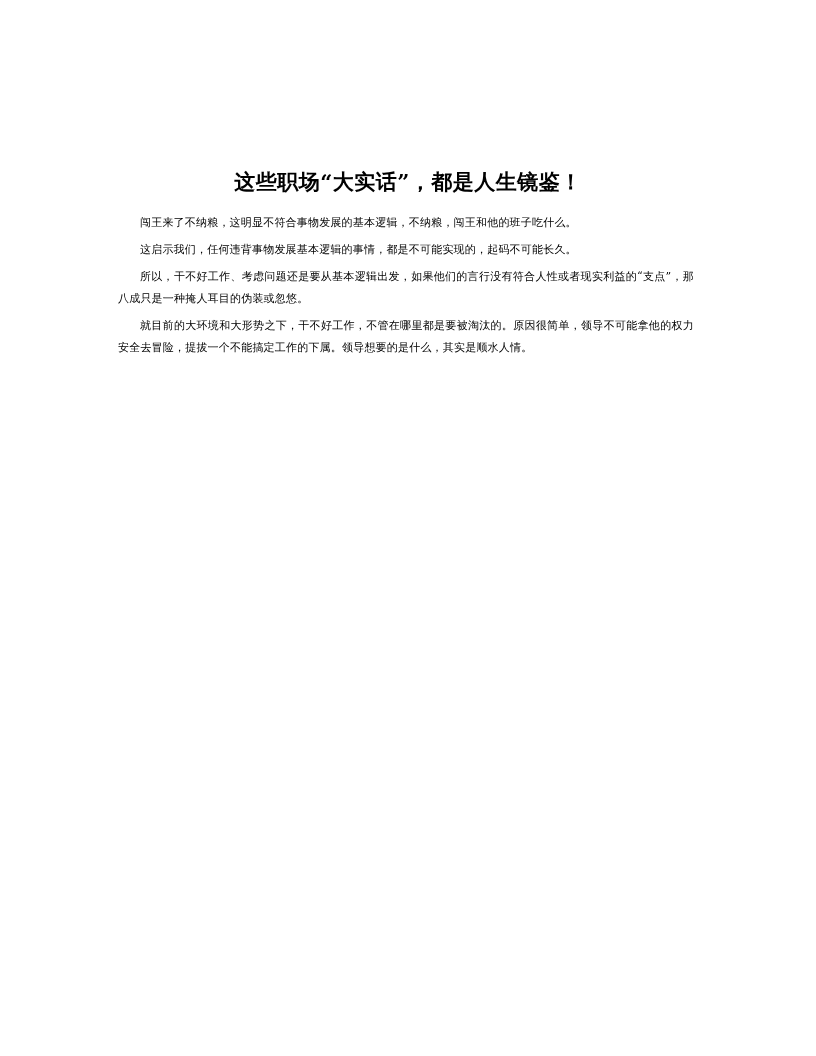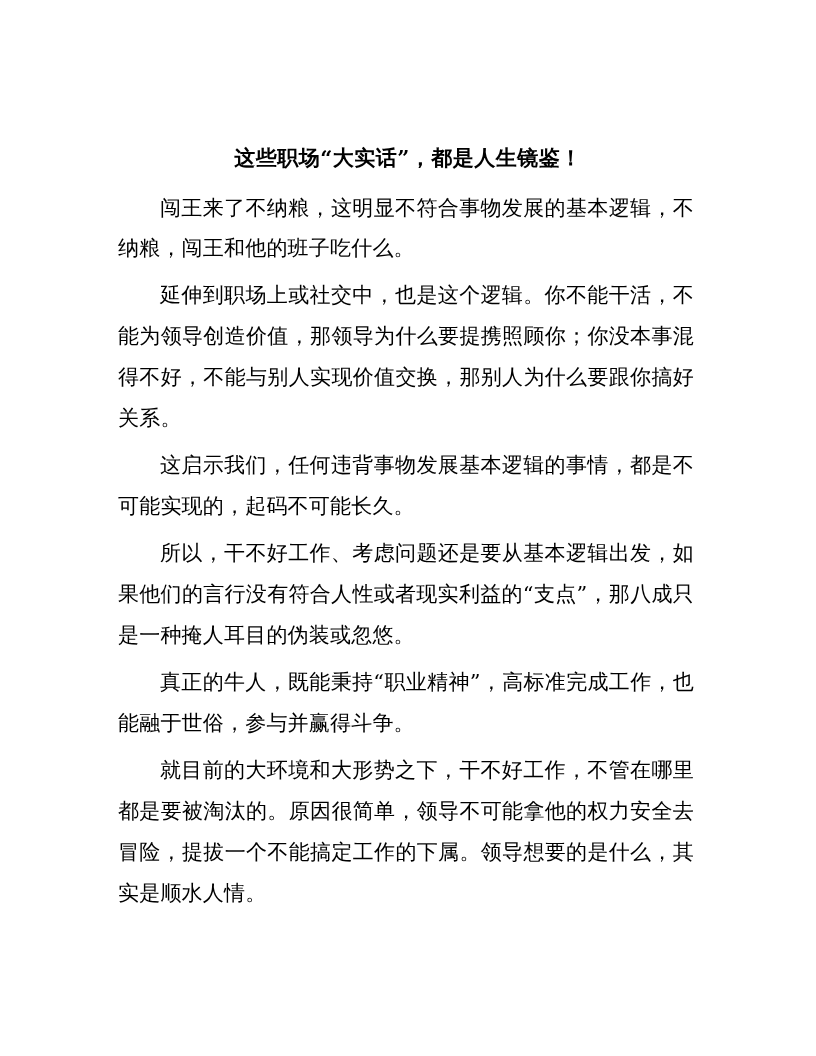--- a/index.html
+++ b/index.html
@@ -11,54 +11,52 @@
     width: 816px;
     height: 1056px;
     font-family: "DejaVu Serif", "Liberation Serif", serif;
     color: #000000;
     overflow: hidden;
   }
   .page {
     box-sizing: border-box;
     width: 816px;
     height: 1056px;
-    padding: 96px 118px 60px 118px;
+    padding: 120px 118px 60px 118px;
     position: relative;
   }
   .doc-title {
     text-align: center;
     font-size: 21px;
     font-weight: bold;
     letter-spacing: 0.5px;
     margin: 46px 0 14px 0;
     line-height: 1.5;
   }
   .heading {
     font-size: 16.5px;
     line-height: 1.95;
     margin: 10px 0 2px 0;
     text-indent: 2em;
     letter-spacing: 0.3px;
   }
   .para {
-    font-size: 21px;
+    font-size: 11px;
     line-height: 1.95;
     margin: 6px 4px 6px 0;
     text-indent: 2em;
     text-align: justify;
     text-justify: inter-ideograph;
     letter-spacing: 0.2px;
   }
 </style>
 </head>
 <body>
 
 <div class="page">
   <h1 class="doc-title">这些职场“大实话”，都是人生镜鉴！</h1>
   <div class="body-content">
     <p class="para">闯王来了不纳粮，这明显不符合事物发展的基本逻辑，不纳粮，闯王和他的班子吃什么。</p>
-    <p class="para">延伸到职场上或社交中，也是这个逻辑。你不能干活，不能为领导创造价值，那领导为什么要提携照顾你；你没本事混得不好，不能与别人实现价值交换，那别人为什么要跟你搞好关系。</p>
     <p class="para">这启示我们，任何违背事物发展基本逻辑的事情，都是不可能实现的，起码不可能长久。</p>
     <p class="para">所以，干不好工作、考虑问题还是要从基本逻辑出发，如果他们的言行没有符合人性或者现实利益的“支点”，那八成只是一种掩人耳目的伪装或忽悠。</p>
-    <p class="para">真正的牛人，既能秉持“职业精神”，高标准完成工作，也能融于世俗，参与并赢得斗争。</p>
     <p class="para">就目前的大环境和大形势之下，干不好工作，不管在哪里都是要被淘汰的。原因很简单，领导不可能拿他的权力安全去冒险，提拔一个不能搞定工作的下属。领导想要的是什么，其实是顺水人情。</p>
   </div>
 </div>
 
 </body></html>

